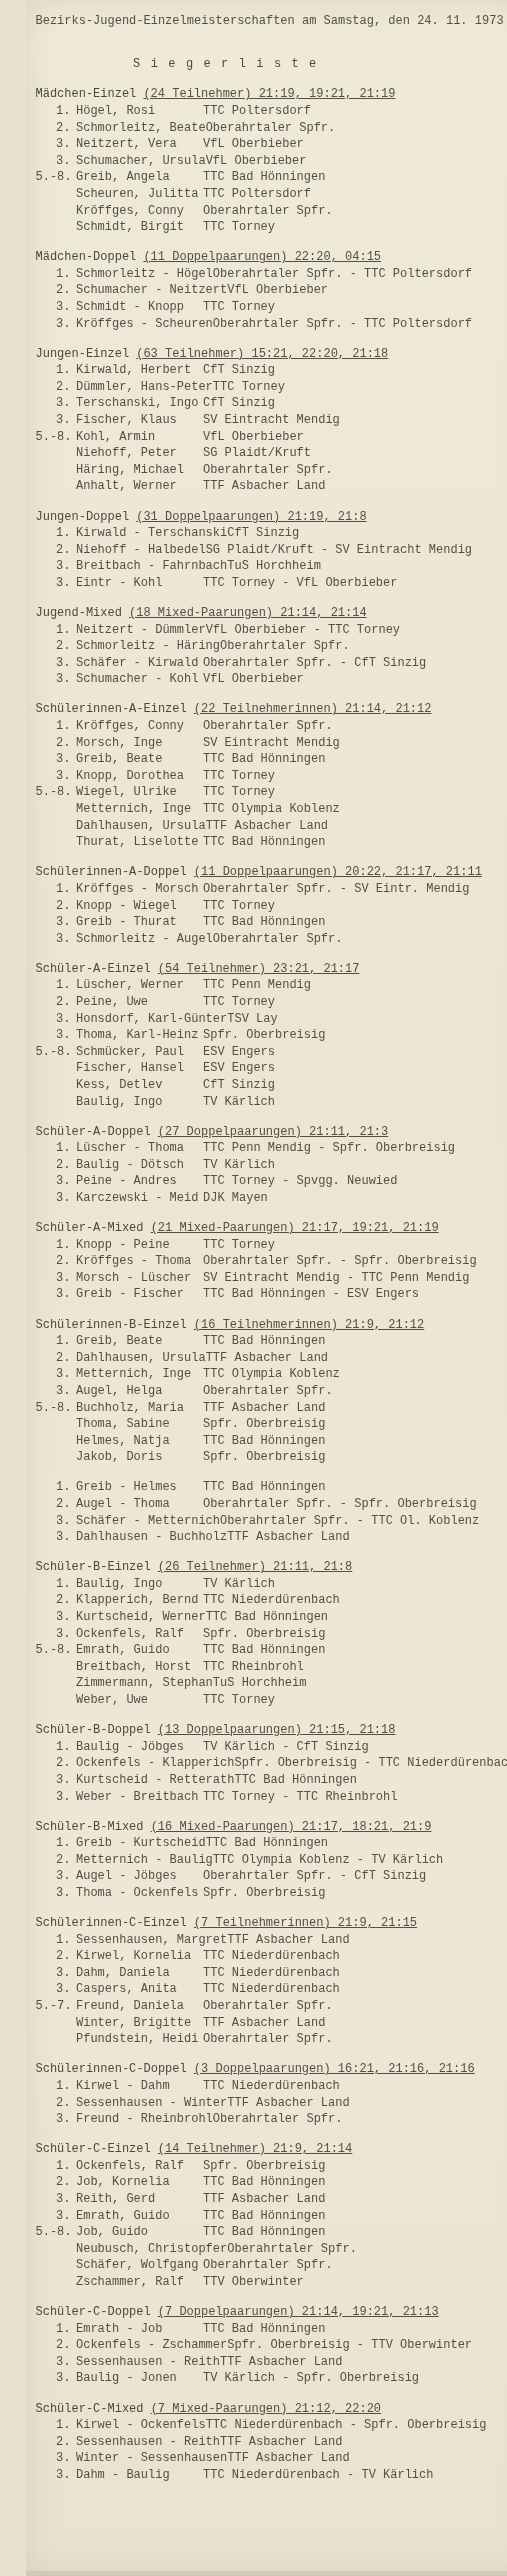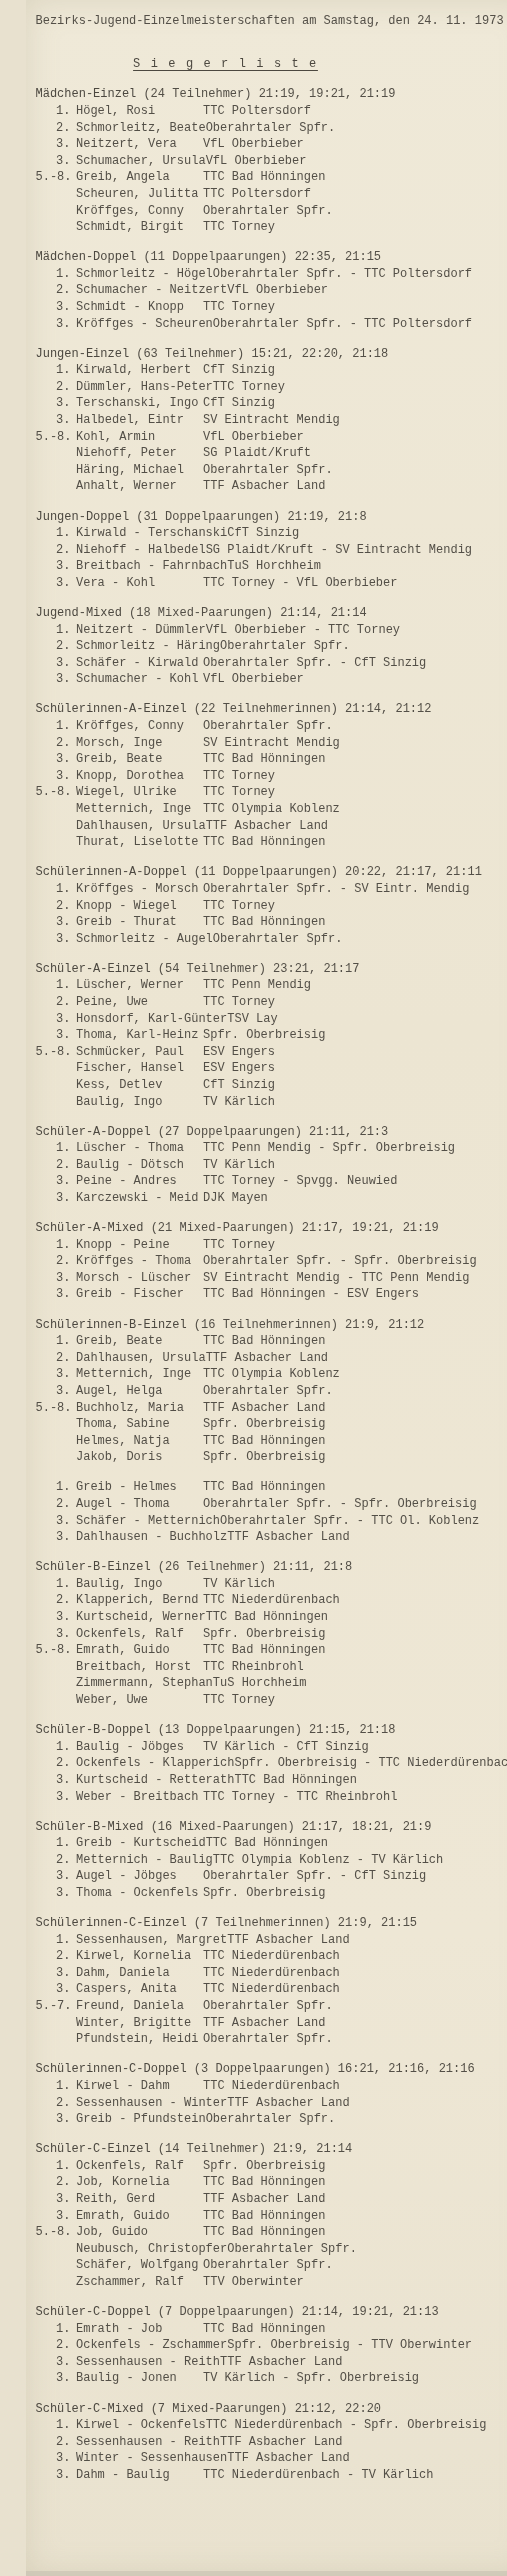--- a/index.html
+++ b/index.html
@@ -25,31 +25,30 @@
     content:"";
     position:absolute; left:0; right:0; bottom:0; height:5.5px;
     background:#c7c2b2; opacity:.65;
   }
   .hdr-line1 { white-space: pre; }
   .hdr-line2 { white-space: pre; padding-left: 30px; }
   .title-wrap { width: 380px; text-align: center; margin: 27px 0 11px 0; }
   .doc-title {
     display: inline-block;
     letter-spacing: 1.6px;
-    text-decoration: underline;
     text-underline-offset: 3.2px;
     color: #4c4840;
   }
   section { margin-top: 13.5px; }
   .sec-head { white-space: pre; }
   .sec-title {
     text-underline-offset: 2.4px;
     color: #4c4840;
   }
-  .sec-info { margin-left: 7.1px; }
+  .sec-info { margin-left: 7.1px; text-decoration: underline; }
   .row { display: flex; }
   .rank { flex: none; width: 35px; text-align: right; white-space: pre; }
   .pname { margin-left: 5.5px; min-width: 127px; white-space: pre; }
   .club { white-space: pre; }
 </style>
 </head>
 <body>
 
 <div class="page">
   <div>
@@ -98,21 +97,21 @@
           <span class="pname">Kröffges, Conny</span>
           <span class="club">Oberahrtaler Spfr.</span>
         </div>
         <div class="row">
           <span class="rank"></span>
           <span class="pname">Schmidt, Birgit</span>
           <span class="club">TTC Torney</span>
         </div>
       </section>
       <section>
-        <div class="sec-head"><span class="sec-title">Mädchen-Doppel</span><span class="sec-info">(11 Doppelpaarungen) 22:35, 21:15</span></div>
+        <div class="sec-head"><span class="sec-title">Mädchen-Doppel</span><span class="sec-info">(11 Doppelpaarungen) 22:20, 04:15</span></div>
         <div class="row">
           <span class="rank">1.</span>
           <span class="pname">Schmorleitz - Högel</span>
           <span class="club">Oberahrtaler Spfr. - TTC Poltersdorf</span>
         </div>
         <div class="row">
           <span class="rank">2.</span>
           <span class="pname">Schumacher - Neitzert</span>
           <span class="club">VfL Oberbieber</span>
         </div>
@@ -139,21 +138,21 @@
           <span class="pname">Dümmler, Hans-Peter</span>
           <span class="club">TTC Torney</span>
         </div>
         <div class="row">
           <span class="rank">3.</span>
           <span class="pname">Terschanski, Ingo</span>
           <span class="club">CfT Sinzig</span>
         </div>
         <div class="row">
           <span class="rank">3.</span>
-          <span class="pname">Halbedel, Eintr</span>
+          <span class="pname">Fischer, Klaus</span>
           <span class="club">SV Eintracht Mendig</span>
         </div>
         <div class="row">
           <span class="rank">5.-8.</span>
           <span class="pname">Kohl, Armin</span>
           <span class="club">VfL Oberbieber</span>
         </div>
         <div class="row">
           <span class="rank"></span>
           <span class="pname">Niehoff, Peter</span>
@@ -182,21 +181,21 @@
           <span class="pname">Niehoff - Halbedel</span>
           <span class="club">SG Plaidt/Kruft - SV Eintracht Mendig</span>
         </div>
         <div class="row">
           <span class="rank">3.</span>
           <span class="pname">Breitbach - Fahrnbach</span>
           <span class="club">TuS Horchheim</span>
         </div>
         <div class="row">
           <span class="rank">3.</span>
-          <span class="pname">Vera - Kohl</span>
+          <span class="pname">Eintr - Kohl</span>
           <span class="club">TTC Torney - VfL Oberbieber</span>
         </div>
       </section>
       <section>
         <div class="sec-head"><span class="sec-title">Jugend-Mixed</span><span class="sec-info">(18 Mixed-Paarungen) 21:14, 21:14</span></div>
         <div class="row">
           <span class="rank">1.</span>
           <span class="pname">Neitzert - Dümmler</span>
           <span class="club">VfL Oberbieber - TTC Torney</span>
         </div>
@@ -570,21 +569,21 @@
           <span class="pname">Kirwel - Dahm</span>
           <span class="club">TTC Niederdürenbach</span>
         </div>
         <div class="row">
           <span class="rank">2.</span>
           <span class="pname">Sessenhausen - Winter</span>
           <span class="club">TTF Asbacher Land</span>
         </div>
         <div class="row">
           <span class="rank">3.</span>
-          <span class="pname">Greib - Pfundstein</span>
+          <span class="pname">Freund - Rheinbrohl</span>
           <span class="club">Oberahrtaler Spfr.</span>
         </div>
       </section>
       <section>
         <div class="sec-head"><span class="sec-title">Schüler-C-Einzel</span><span class="sec-info">(14 Teilnehmer) 21:9, 21:14</span></div>
         <div class="row">
           <span class="rank">1.</span>
           <span class="pname">Ockenfels, Ralf</span>
           <span class="club">Spfr. Oberbreisig</span>
         </div>

